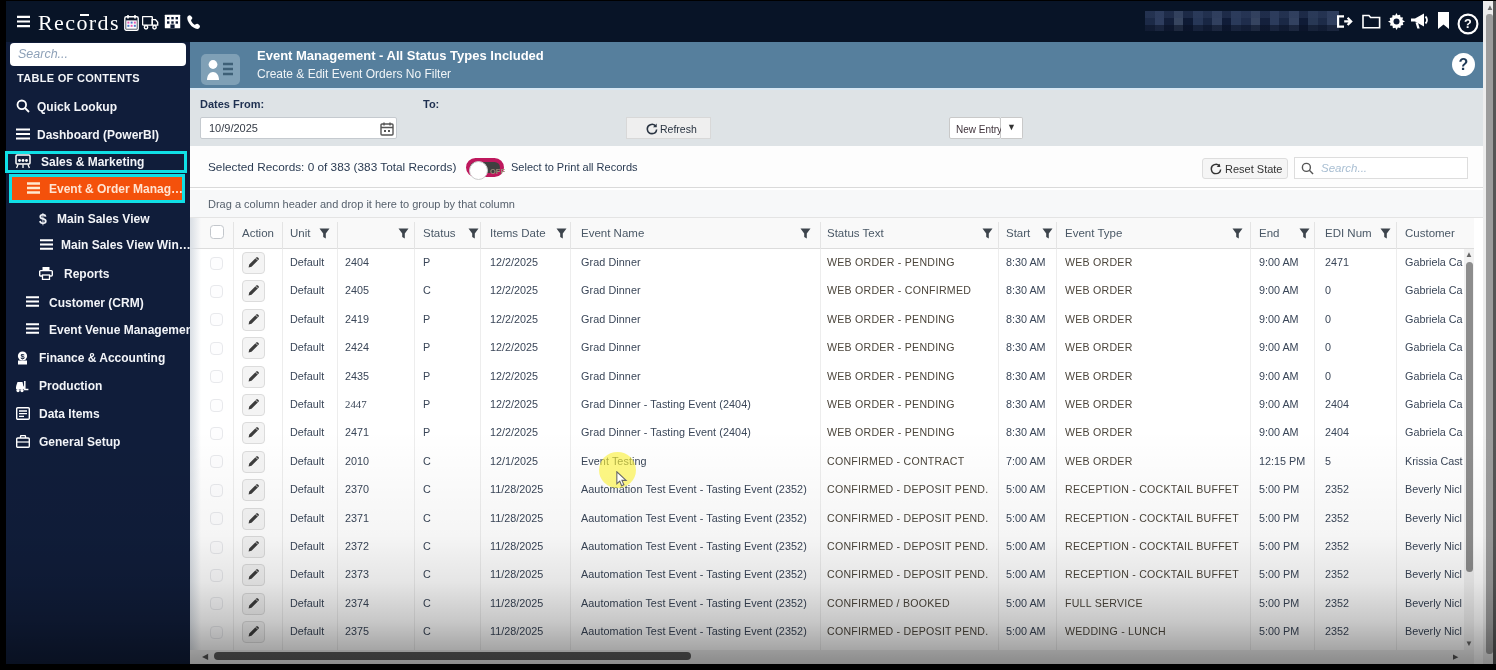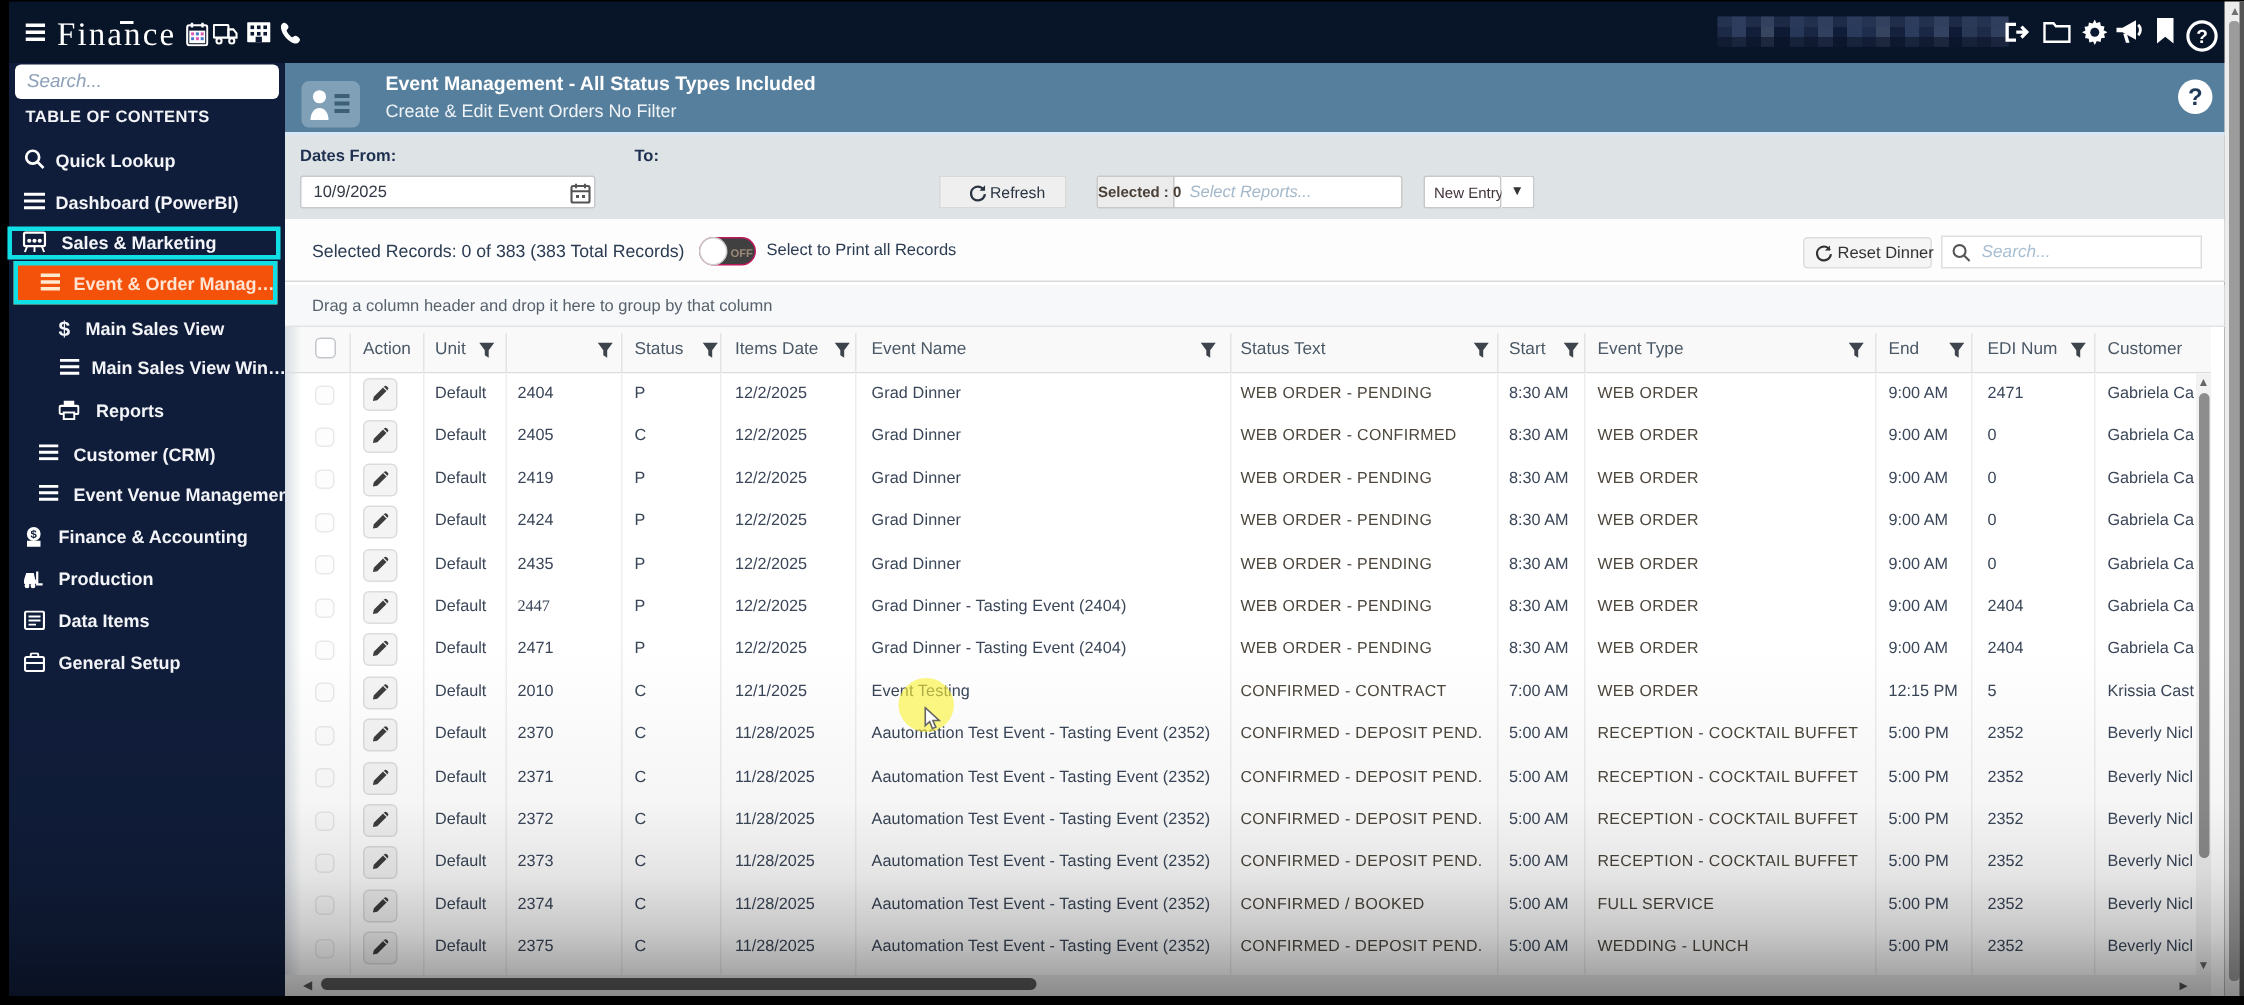--- a/index.html
+++ b/index.html
@@ -29,21 +29,21 @@
 </style>
 </head>
 <body>
 <div id="app">
   <div id="topbar" class="abs">
 
     <svg class="abs" style="left:11px; top:14px;" width="13" height="13" viewBox="0 0 14 14">
         <path d="M0 2h14M0 7h14M0 12h14" stroke="#fff" stroke-width="2.4"></path>
       </svg>
 
-    <div class="abs" style="left:32px; top:9px; font-family:'Liberation Serif',serif; font-size:22px; letter-spacing:1.4px; color:#fff;">Finance</div>
+    <div class="abs" style="left:32px; top:9px; font-family:'Liberation Serif',serif; font-size:22px; letter-spacing:1.4px; color:#fff;">Records</div>
     <div class="abs" style="left:74px; top:13px; width:9px; height:1.5px; background:#fff;"></div>
 
     <svg class="abs" style="left:118px; top:14px;" width="15" height="16" viewBox="0 0 15 16">
       <rect x="0.8" y="1.8" width="13.4" height="13.4" rx="1.5" fill="none" stroke="#fff" stroke-width="1.4"></rect>
       <path d="M4 0v3.4M11 0v3.4" stroke="#fff" stroke-width="1.6"></path>
       <rect x="2.2" y="5.4" width="10.6" height="8.4" fill="#fff"></rect>
       <rect x="3.4" y="6.6" width="2" height="2" fill="#e35ab1"></rect>
         <rect x="6.6" y="6.6" width="2" height="2" fill="#4a78c8"></rect>
         <rect x="9.8" y="6.6" width="2" height="2" fill="#e35ab1"></rect>
       <rect x="3.4" y="9.8" width="2" height="2" fill="#4a78c8"></rect>
@@ -212,45 +212,41 @@
             <path d="M4 8h2v2H4zM8 8h2v2H8z" fill="#555"></path>
           </svg>
       </div>
       <div class="abs" style="left:436px; top:27px; width:85px; height:22px; background:#efefef; border:1px solid #d8d8d8;">
         <svg class="abs" style="left:19px; top:5px;" width="12" height="12" viewBox="0 0 13 13">
             <path d="M10.8 4A5 5 0 106.5 11.5 5 5 0 0011.5 7" fill="none" stroke="#2a3442" stroke-width="1.7"></path>
             <path d="M11.6 0.6v4h-4z" fill="#2a3442"></path>
           </svg>
         <span class="abs" style="left:33px; top:5px; font-size:10.5px; color:#2a3442; white-space:nowrap;">Refresh</span>
       </div>
-      <div class="abs" style="left:541px; top:27px; width:204px; height:22px; background:#fff; border:1px solid #c9c9c9; border-radius:2px;">
-        <div class="abs" style="left:0; top:0; width:51px; height:20px; background:#ececec; border-right:1px solid #c9c9c9; font-size:10px; font-weight:bold; color:#4a4038; text-align:center; padding-top:4.5px; white-space:nowrap;">Selected : 0</div>
-        <span class="abs" style="left:61px; top:4px; font-size:11px; font-style:italic; color:#a4b8ca;">Select Reports...</span>
-      </div>
       <div class="abs" style="left:759px; top:27px; width:52px; height:22px; background:#fff; border:1px solid #c9c9c9; border-radius:2px;">
         <span class="abs" style="left:6px; top:5.5px; font-size:10px; color:#40333b; white-space:nowrap;">New Entry</span>
       </div>
       <div class="abs" style="left:811px; top:27px; width:22px; height:22px; background:#fff; border:1px solid #c9c9c9; border-left:none; border-radius:0 2px 2px 0;">
         <span class="abs" style="left:6px; top:4px; font-size:9px; color:#333;">▼</span>
       </div>
     </div>
 
     <div class="abs" style="left:0; top:104px; width:1293px; height:42px; background:#fdfdfd; border-bottom:1px solid #dadada;">
       <div class="abs" style="left:18px; top:14px; font-size:11.8px; color:#2a3b52; white-space:nowrap;">Selected Records: 0 of 383 (383 Total Records)</div>
-      <div class="abs" style="left:276px; top:12px; width:38px; height:19px; background:#404040; border:1px solid #be185d; border-radius:10px;">
+      <div class="abs" style="left:276px; top:12px; width:38px; height:19px; background:#404040; border:4px solid #be185d; border-radius:10px;">
         <div class="abs" style="left:-1px; top:-1px; width:19px; height:19px; background:#fff; border:1px solid #ccc; border-radius:50%;"></div>
         <span class="abs" style="left:20px; top:5px; font-size:7.5px; font-weight:bold; color:#9b8977;">OFF</span>
       </div>
       <div class="abs" style="left:321px; top:15px; font-size:11px; color:#2a3b52; white-space:nowrap;">Select to Print all Records</div>
       <div class="abs" style="left:1012px; top:12px; width:86px; height:21px; background:#f5f5f5; border:1px solid #ddd; border-radius:3px;">
         <svg class="abs" style="left:7px; top:4px;" width="12" height="12" viewBox="0 0 13 13">
             <path d="M10.8 4A5 5 0 106.5 11.5 5 5 0 0011.5 7" fill="none" stroke="#333" stroke-width="1.6"></path>
             <path d="M10.8 0.8v3.6H7.2z" fill="#333"></path>
           </svg>
-        <span class="abs" style="left:22px; top:4px; font-size:11px; color:#333; white-space:nowrap;">Reset Dinner</span>
+        <span class="abs" style="left:22px; top:4px; font-size:11px; color:#333; white-space:nowrap;">Reset State</span>
       </div>
       <div class="abs" style="left:1104px; top:11px; width:174px; height:22px; background:#fff; border:1px solid #ddd;">
         <svg class="abs" style="left:6px; top:4px;" width="13" height="13" viewBox="0 0 14 14">
             <circle cx="5.8" cy="5.8" r="4.3" fill="none" stroke="#555" stroke-width="1.5"></circle>
             <path d="M9 9l4 4" stroke="#555" stroke-width="1.5"></path>
           </svg>
         <span class="abs" style="left:26px; top:4px; font-size:11.5px; font-style:italic; color:#a8bed2;">Search...</span>
       </div>
     </div>
 

